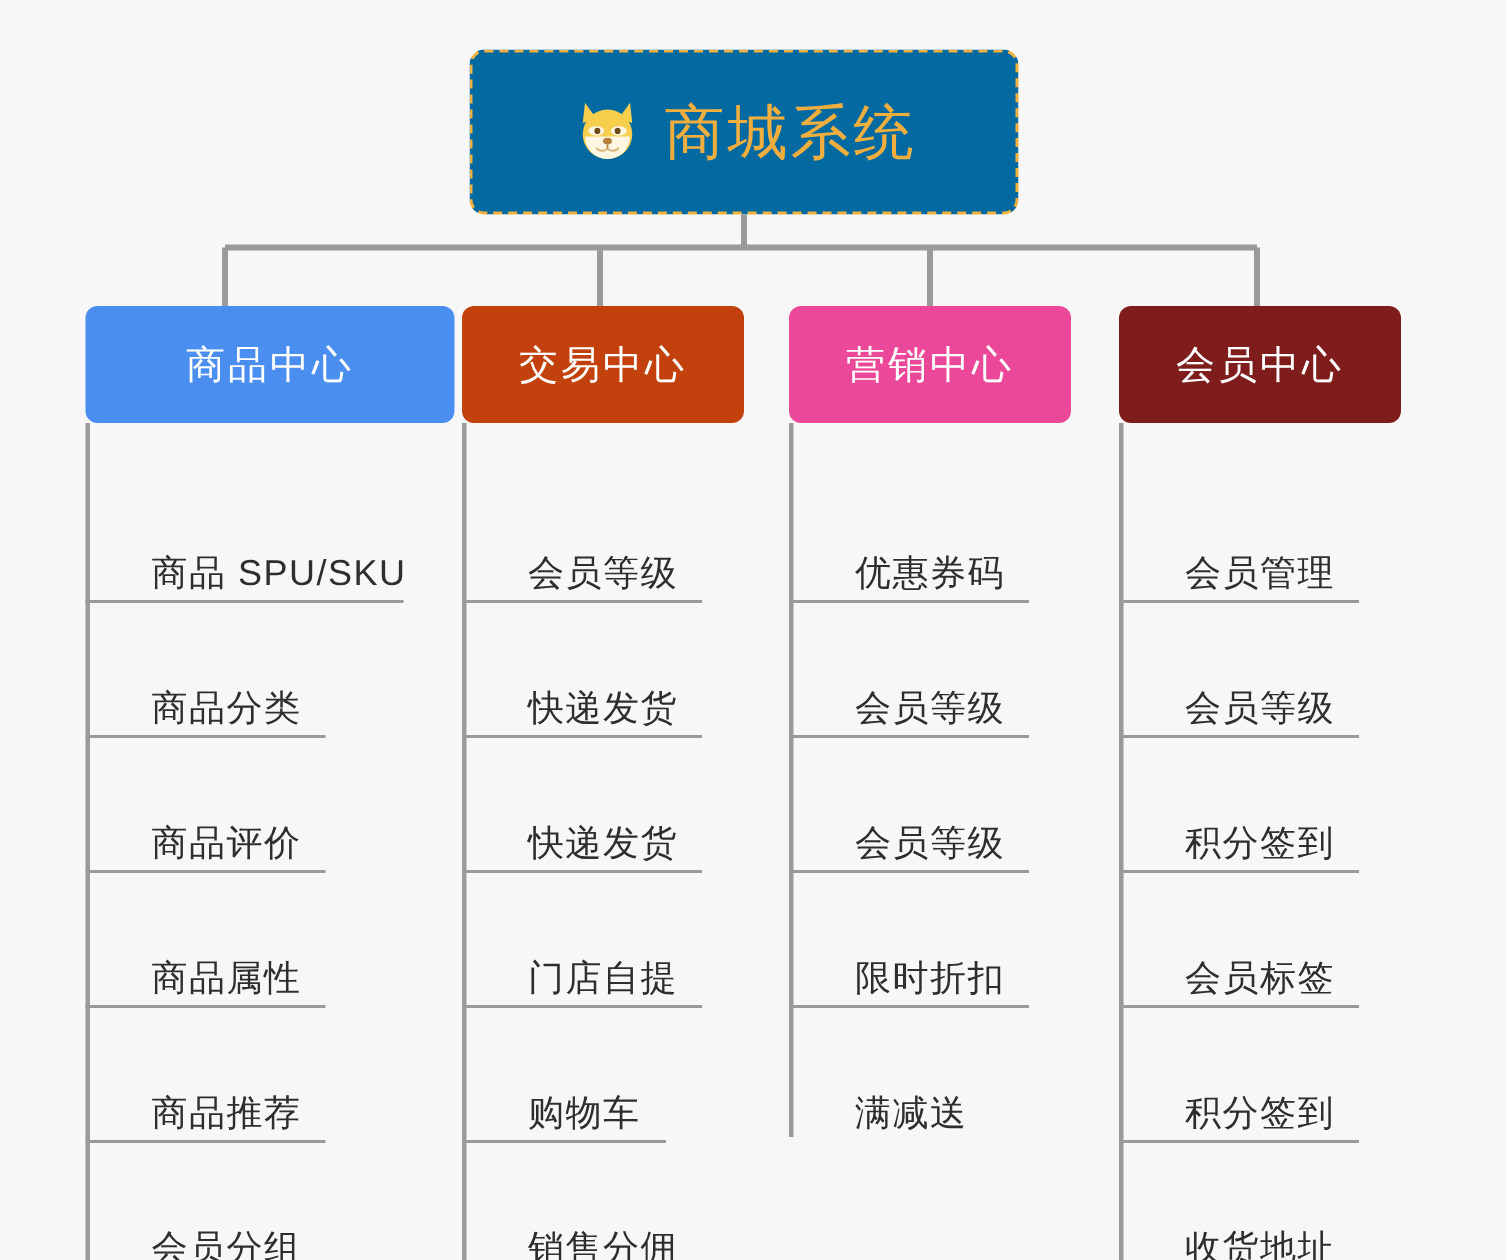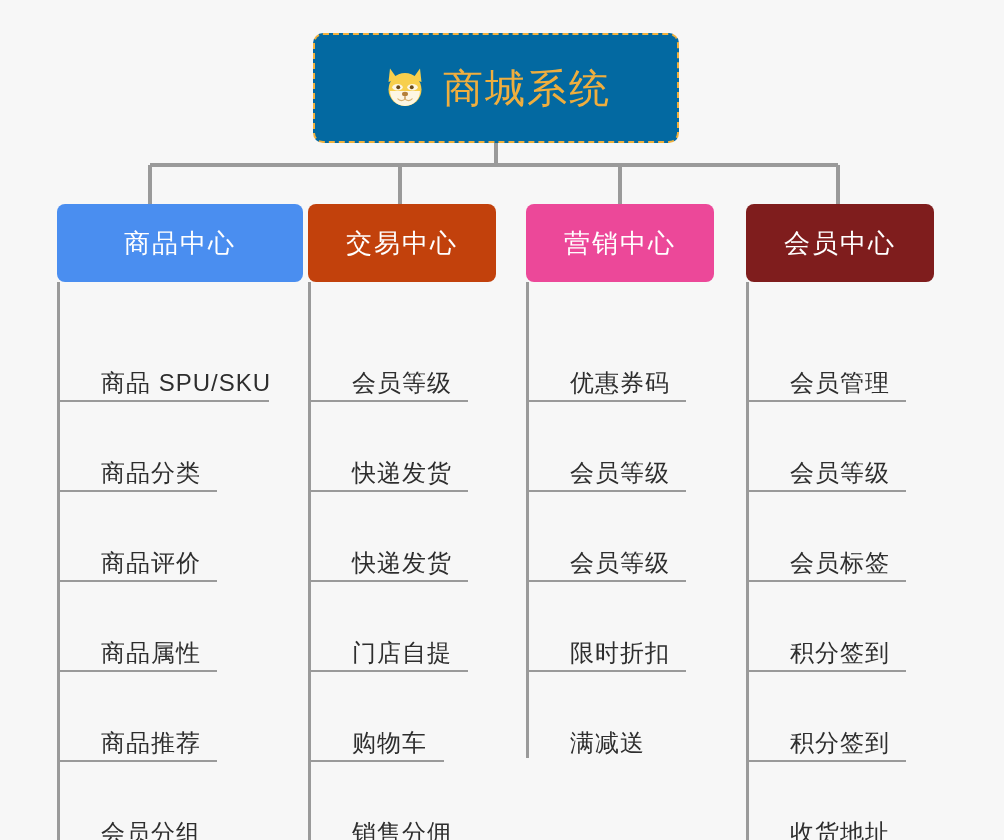--- a/index.html
+++ b/index.html
@@ -262,31 +262,31 @@
         <div class="leaf-list">
           <div class="leaf">
             <span class="leaf-label">会员管理</span>
             <span class="leaf-rule" style="width: 160px; background: rgb(154, 154, 154);"></span>
           </div>
           <div class="leaf">
             <span class="leaf-label">会员等级</span>
             <span class="leaf-rule" style="width: 160px; background: rgb(154, 154, 154);"></span>
           </div>
           <div class="leaf">
+            <span class="leaf-label">积分签到</span>
+            <span class="leaf-rule" style="width: 160px; background: rgb(154, 154, 154);"></span>
+          </div>
+          <div class="leaf">
             <span class="leaf-label">会员标签</span>
             <span class="leaf-rule" style="width: 160px; background: rgb(154, 154, 154);"></span>
           </div>
           <div class="leaf">
             <span class="leaf-label">积分签到</span>
             <span class="leaf-rule" style="width: 160px; background: rgb(154, 154, 154);"></span>
           </div>
           <div class="leaf">
-            <span class="leaf-label">积分签到</span>
-            <span class="leaf-rule" style="width: 160px; background: rgb(154, 154, 154);"></span>
-          </div>
-          <div class="leaf">
             <span class="leaf-label">收货地址</span>
           </div>
         </div>
       </div>
     </div>
 
 </div>
 
 </body></html>

